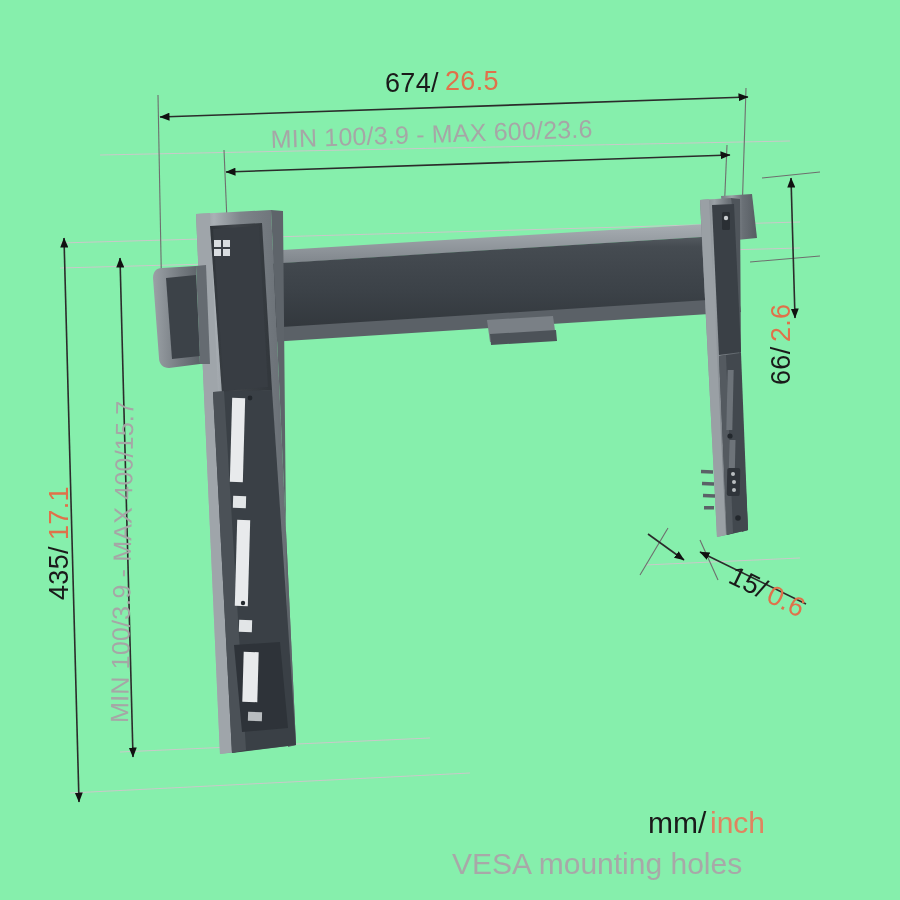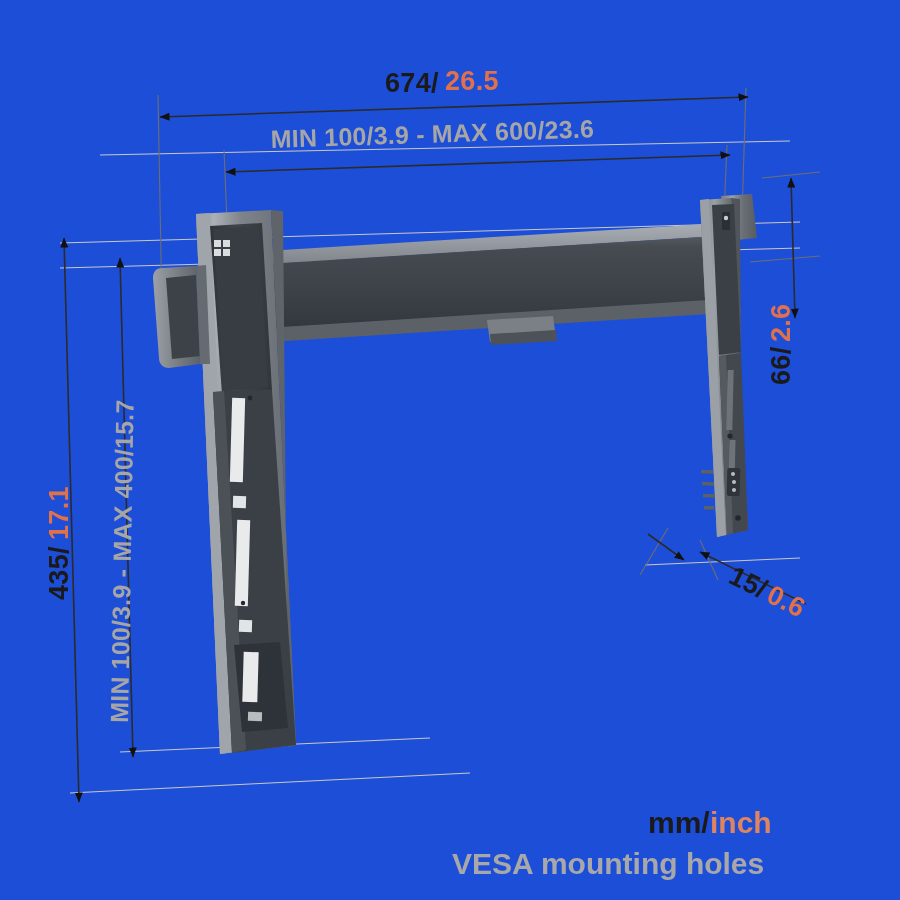--- a/index.html
+++ b/index.html
@@ -4,24 +4,23 @@
 <style>
   html, body {
     margin: 0;
     padding: 0;
     background: #ffffff;
   }
   #stage {
     position: relative;
     width: 900px;
     height: 900px;
-    background: #1d4ed8;
+    background: #86efac;
     overflow: hidden;
     font-family: "Liberation Sans", sans-serif;
-    font-weight: bold;
   }
   #stage svg {
     position: absolute;
     left: 0;
     top: 0;
   }
   .dim-text-black {
     font-family: "Liberation Sans", sans-serif;
     font-size: 27px;
     fill: #1a1a1a;

